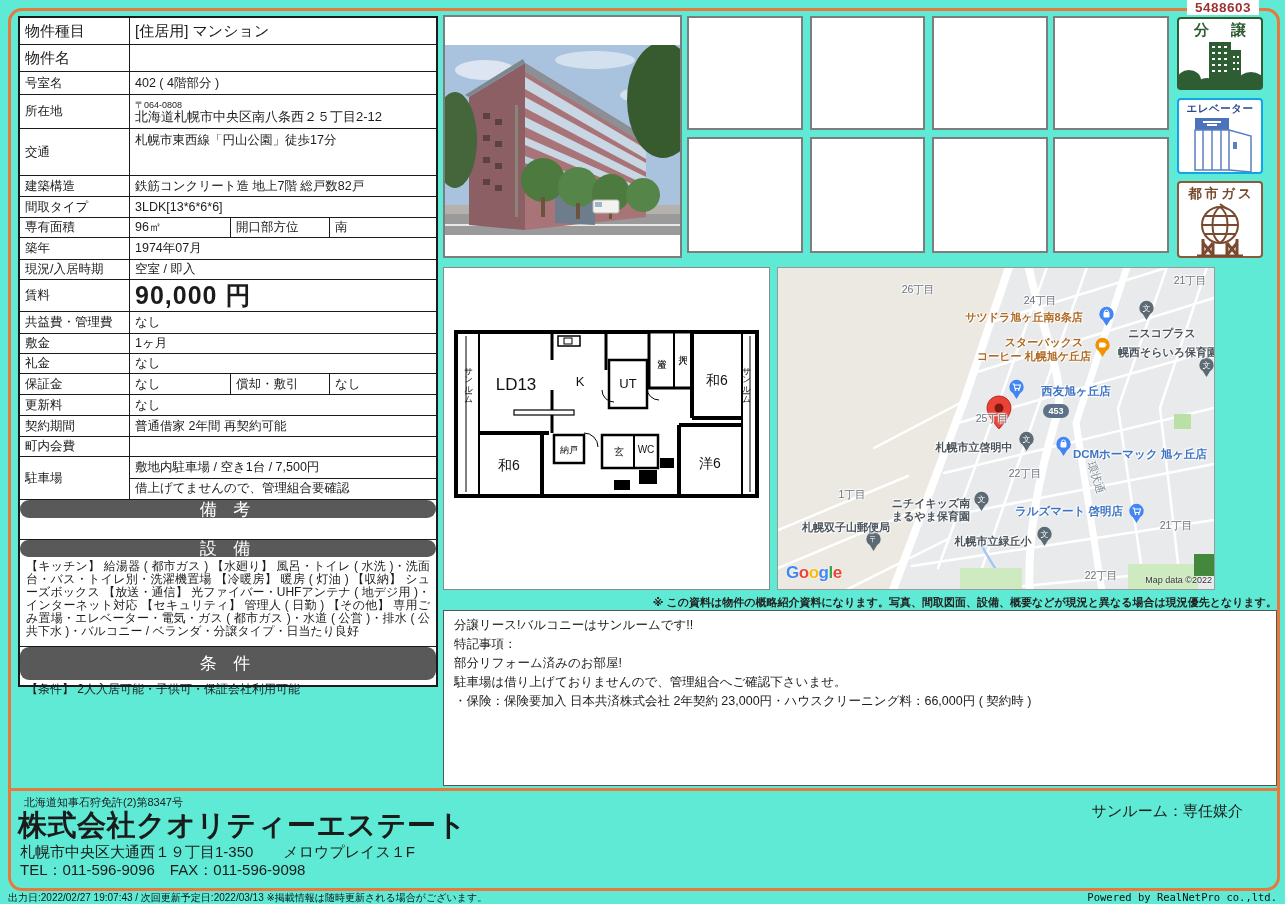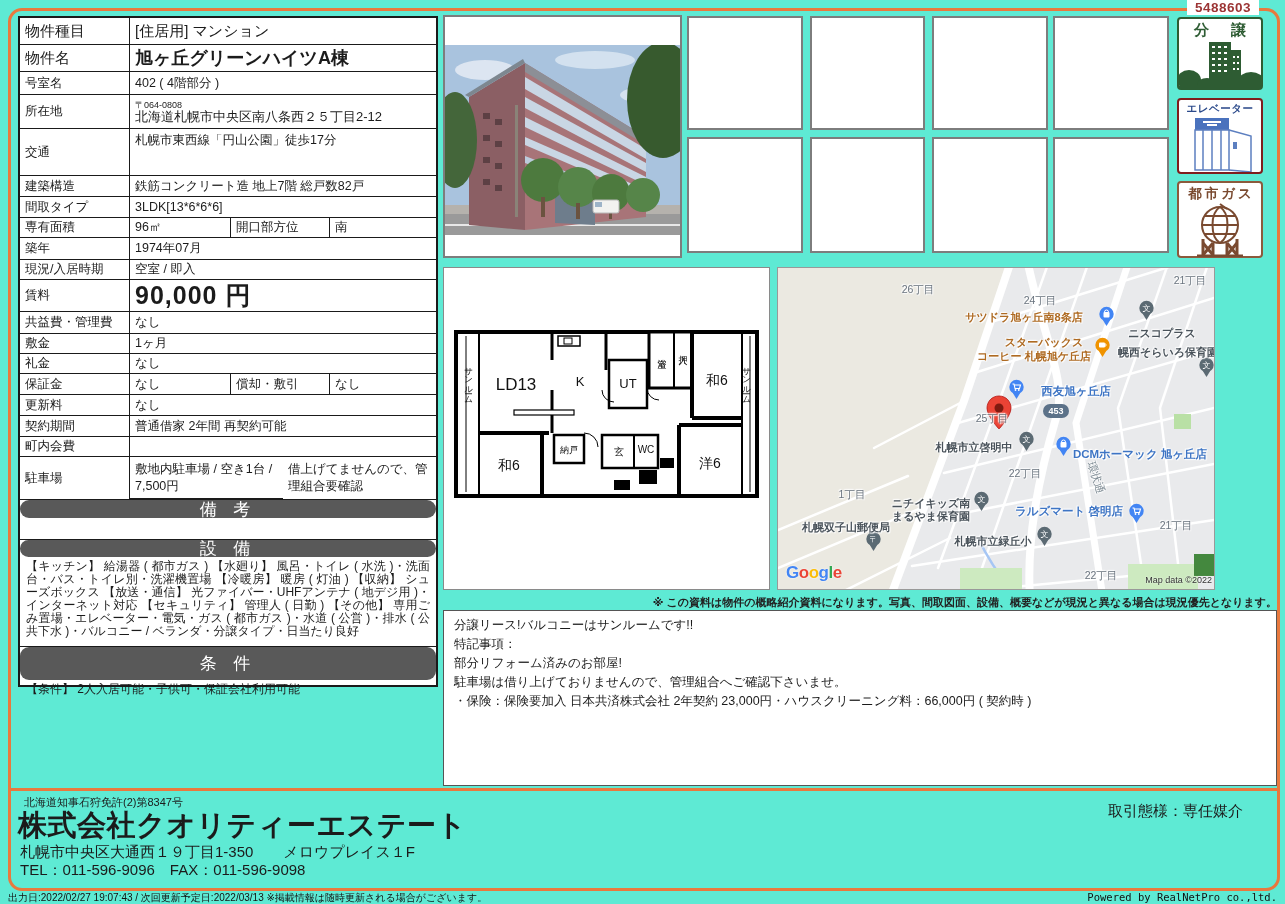--- a/index.html
+++ b/index.html
@@ -17,36 +17,36 @@
   .pvalue{flex:1;font-size:12.5px;}
   .big-label{font-size:15px;}
   .big-value{font-size:15px;}
   .name-value{font-size:18px;font-weight:bold;}
   .postal{font-size:9px;line-height:10px;color:#222;}
   .addr{font-size:13px;line-height:14px;}
   .rent-value{font-size:25px;font-weight:bold;letter-spacing:1px;}
   .sub-label{width:100px;border-right:1px solid #1a1a1a;border-left:1px solid #1a1a1a;font-size:12.5px;}
   .sub-value{width:106px;font-size:12.5px;}
   .mid3{width:100px;}
-  .park-values{flex:1;display:flex;flex-direction:row;}
+  .park-values{flex:1;display:flex;flex-direction:column;}
   .park-line{flex:1;display:flex;align-items:center;padding:0 5px;font-size:12.5px;box-sizing:border-box;}
   .park-line:first-child{border-bottom:1px solid #1a1a1a;}
   .top-align{justify-content:flex-start;padding-top:3px;}
   .secbar{box-sizing:border-box;background:#595959;color:#fff;text-align:center;font-size:17px;letter-spacing:6px;display:flex;align-items:center;justify-content:center;border-radius:9px;}
   .secbody{box-sizing:border-box;padding:3px 6px;font-size:12px;line-height:12.9px;text-align:justify;border-bottom:0;}
 
   
   .photo-box{position:absolute;left:443px;top:15px;width:239px;height:243px;border:2px solid #7d7d7d;box-sizing:border-box;background:#fff;}
   .photo-box svg{position:absolute;left:0;top:28px;}
   .slot{position:absolute;border:2px solid #7d7d7d;box-sizing:border-box;background:#fff;}
 
   
   .badge{position:absolute;left:1177px;width:86px;box-sizing:border-box;background:#fff;border-radius:4px;}
   .badge-sale{top:17px;height:73px;border:2px solid #2e5c33;}
-  .badge-elev{top:98px;height:76px;border:2px solid #7f1d1d;}
+  .badge-elev{top:98px;height:76px;border:2px solid #0ea5e9;}
   .badge-gas{top:181px;height:77px;border:2px solid #8b5a3c;}
   .badge-title{display:block;text-align:center;font-weight:bold;}
   .t-sale{color:#2e5c33;font-size:15px;letter-spacing:9px;padding-top:2px;text-indent:9px;}
   .t-elev{color:#2b4a8b;font-size:10.5px;letter-spacing:.5px;padding-top:2px;}
   .t-gas{color:#7a4a30;font-size:13.5px;letter-spacing:3px;padding-top:2px;text-indent:3px;}
 
   
   .plan-box{position:absolute;left:443px;top:267px;width:327px;height:323px;border:1px solid #8a8a8a;box-sizing:border-box;background:#fff;}
   .plan-box svg{position:absolute;left:10px;top:62px;}
   .fp-label{font-family:"Liberation Sans",sans-serif;fill:#111;}
@@ -91,21 +91,20 @@
   <div class="footer-sep"></div>
   <div class="doc-number">5488603</div>
 
   <div class="prop-block">
     <div class="prow" style="height:27px">
       <div class="pcell plabel big-label">物件種目</div>
       <div class="pcell pvalue big-value">[住居用] マンション</div>
     </div>
     <div class="prow" style="height:27px">
       <div class="pcell plabel big-label">物件名</div>
-      <div class="pcell pvalue name-value">旭ヶ丘グリーンハイツA棟</div>
     </div>
     <div class="prow" style="height:23px">
       <div class="pcell plabel">号室名</div>
       <div class="pcell pvalue">402 ( 4階部分 )</div>
     </div>
     <div class="prow" style="height:34px">
       <div class="pcell plabel">所在地</div>
       <div class="pcell pvalue">
         <span class="postal">〒064-0808</span>
         <span class="addr">北海道札幌市中央区南八条西２５丁目2-12</span>
@@ -506,18 +505,18 @@
     <div class="note-line">特記事項：</div>
     <div class="note-line">部分リフォーム済みのお部屋!</div>
     <div class="note-line">駐車場は借り上げておりませんので、管理組合へご確認下さいませ。</div>
     <div class="note-line">・保険：保険要加入 日本共済株式会社 2年契約 23,000円・ハウスクリーニング料：66,000円 ( 契約時 )</div>
   </div>
 
   <div class="lic">北海道知事石狩免許(2)第8347号</div>
   <div class="company">株式会社クオリティーエステート</div>
   <div class="comp-addr">札幌市中央区大通西１９丁目1-350　　メロウプレイス１F</div>
   <div class="comp-tel">TEL：011-596-9096　FAX：011-596-9098</div>
-  <div class="deal">取引態様：専任媒介</div>
+  <div class="deal">サンルーム：専任媒介</div>
 
   <div class="bottom-left">出力日:2022/02/27 19:07:43 / 次回更新予定日:2022/03/13 ※掲載情報は随時更新される場合がございます。</div>
   <div class="bottom-right">Powered by RealNetPro co.,ltd.</div>
 
 </div>
 
 </body></html>

